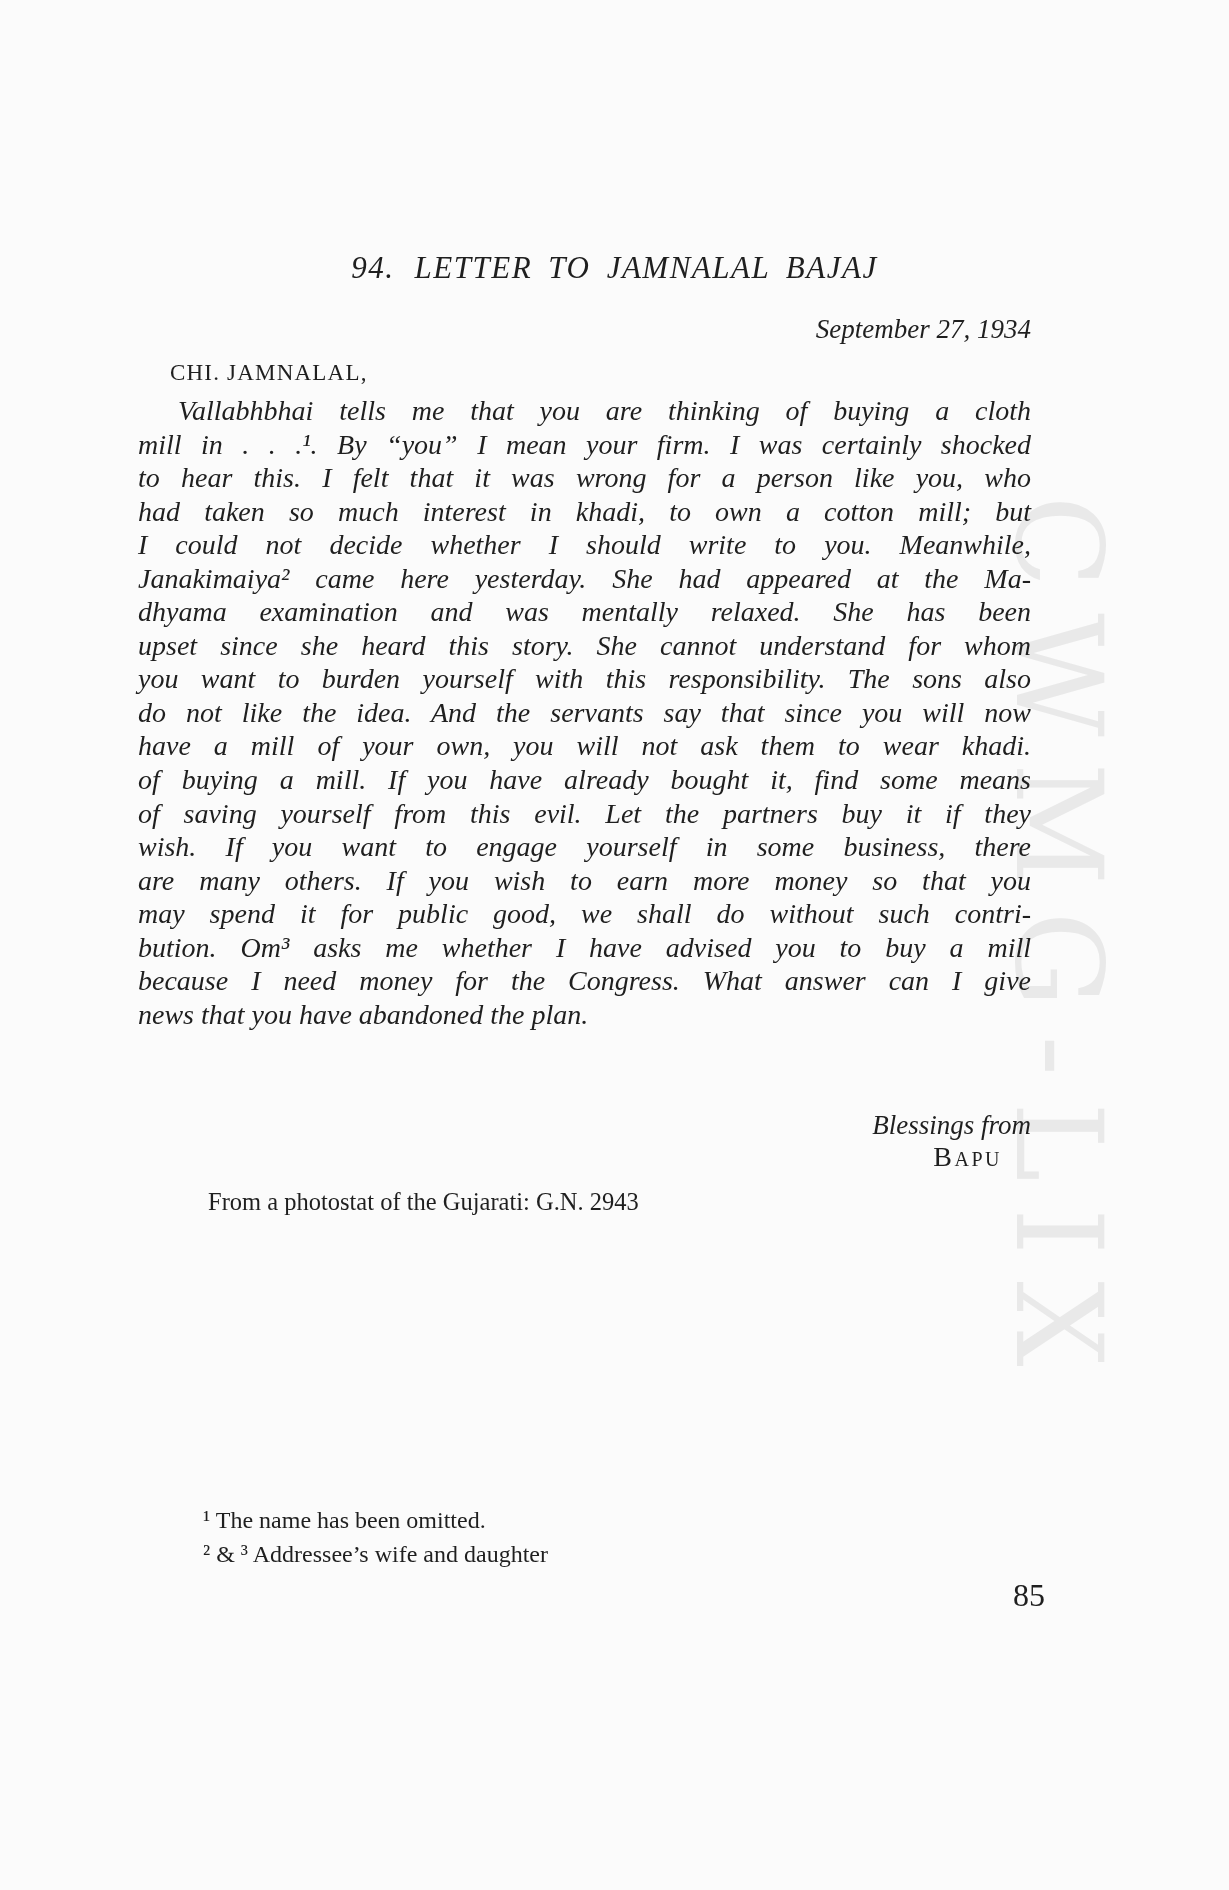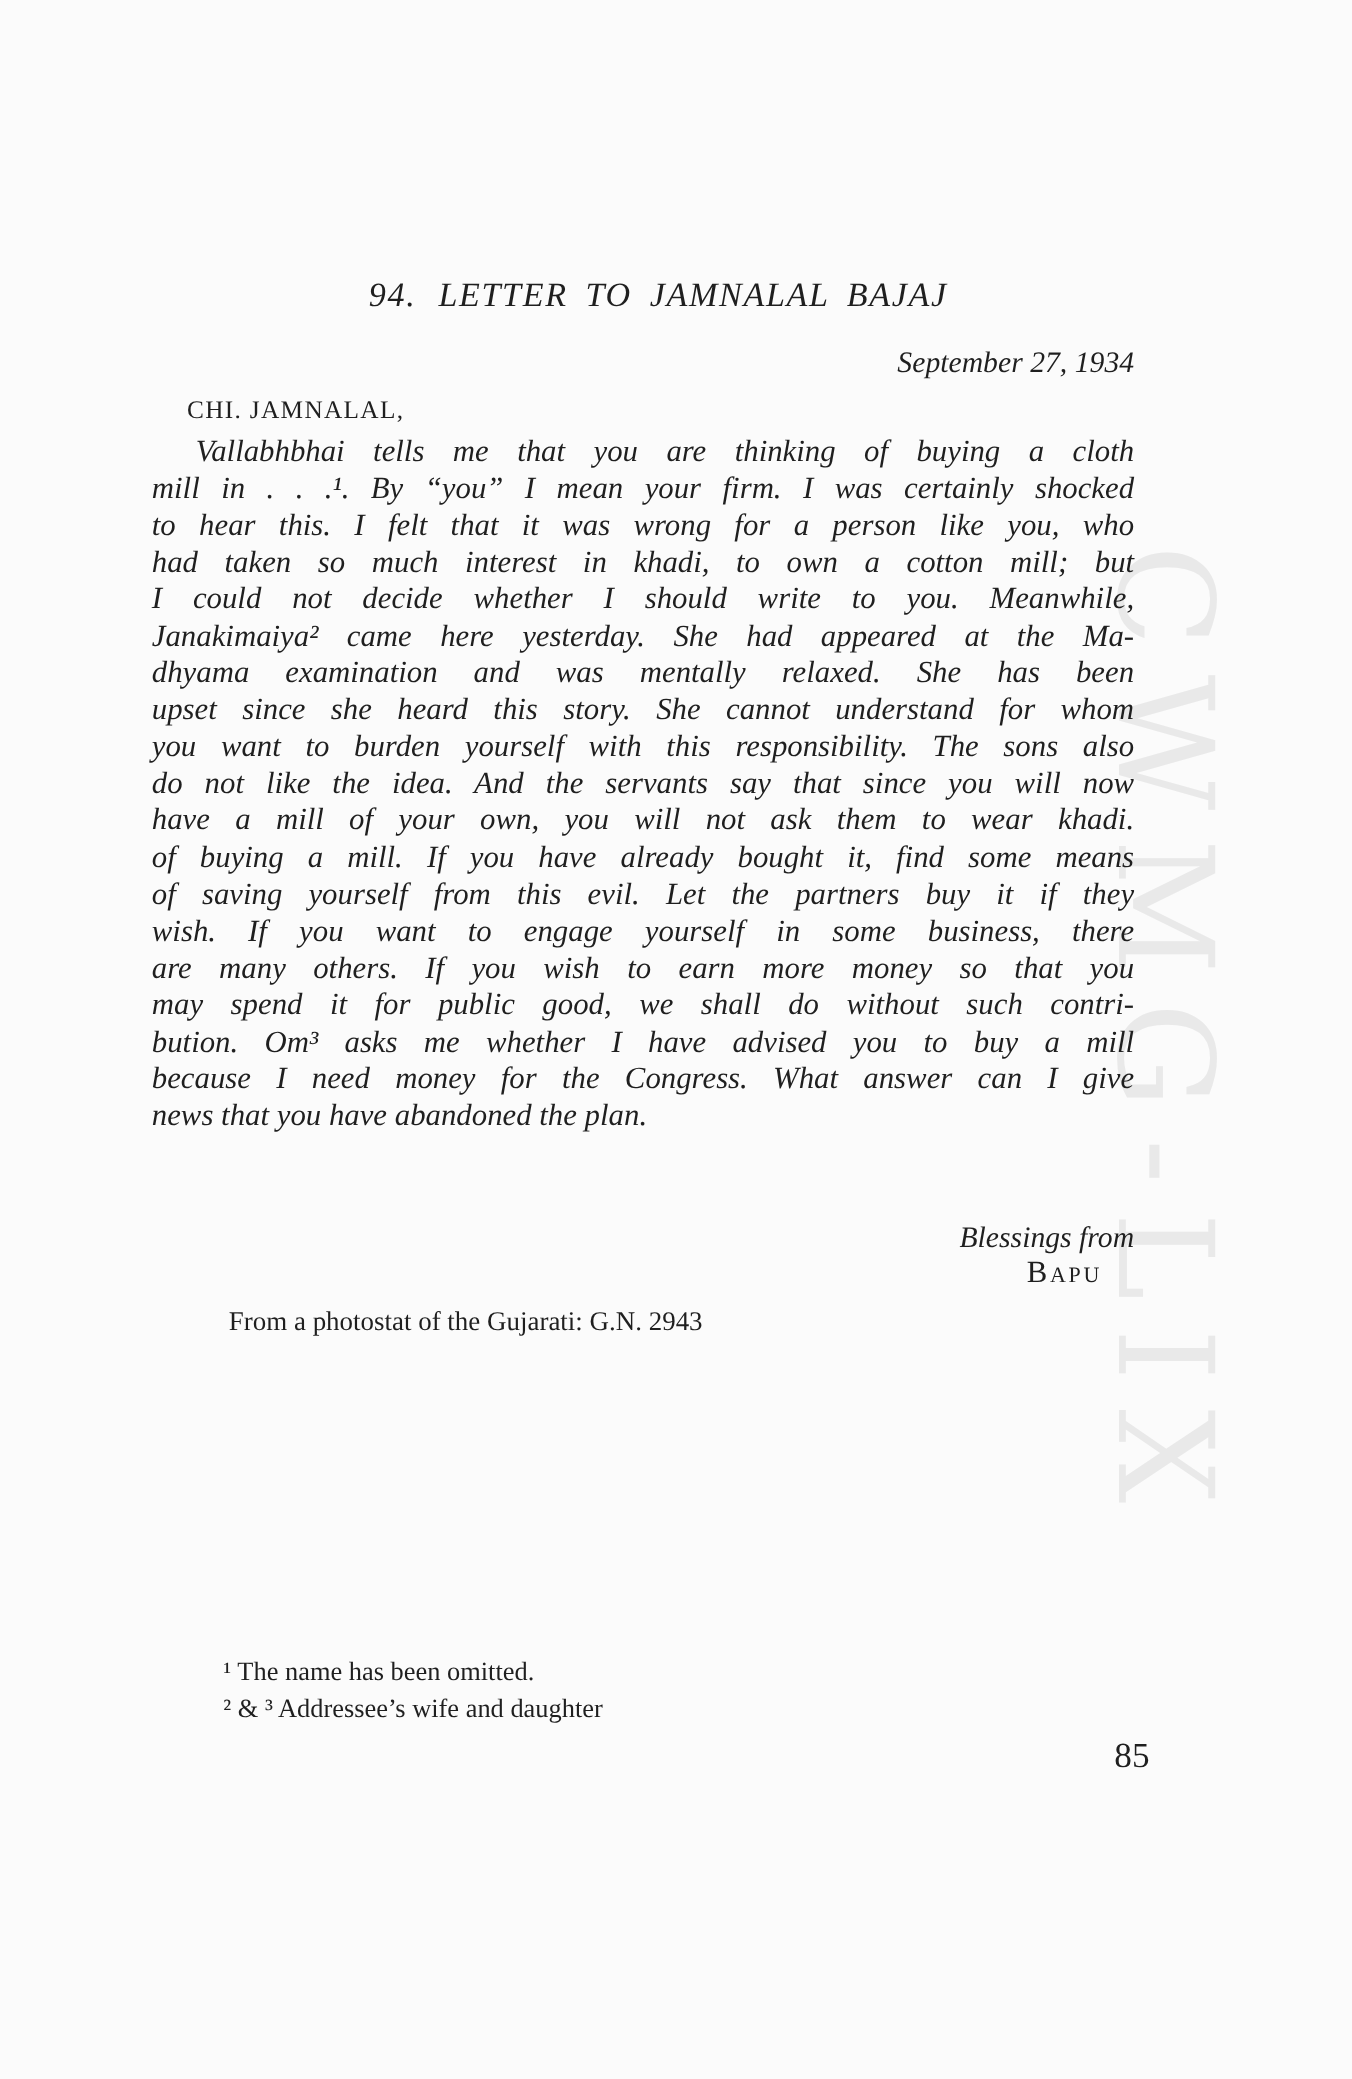--- a/index.html
+++ b/index.html
@@ -27,21 +27,21 @@
     letter-spacing: 26px;
     color: #e9e9e9;
     white-space: nowrap;
     z-index: 0;
     user-select: none;
   }
 
   .layer { position: absolute; z-index: 1; }
 
   .heading {
-    top: 250px; left: 152px; width: 893px;
+    top: 250px; left: 168px; width: 893px;
     text-align: center;
     font-style: italic;
     font-size: 31px;
     letter-spacing: 1.5px;
     word-spacing: 7px;
     white-space: nowrap;
   }
   .heading .num { margin-right: 20px; }
 
   .date-line {

